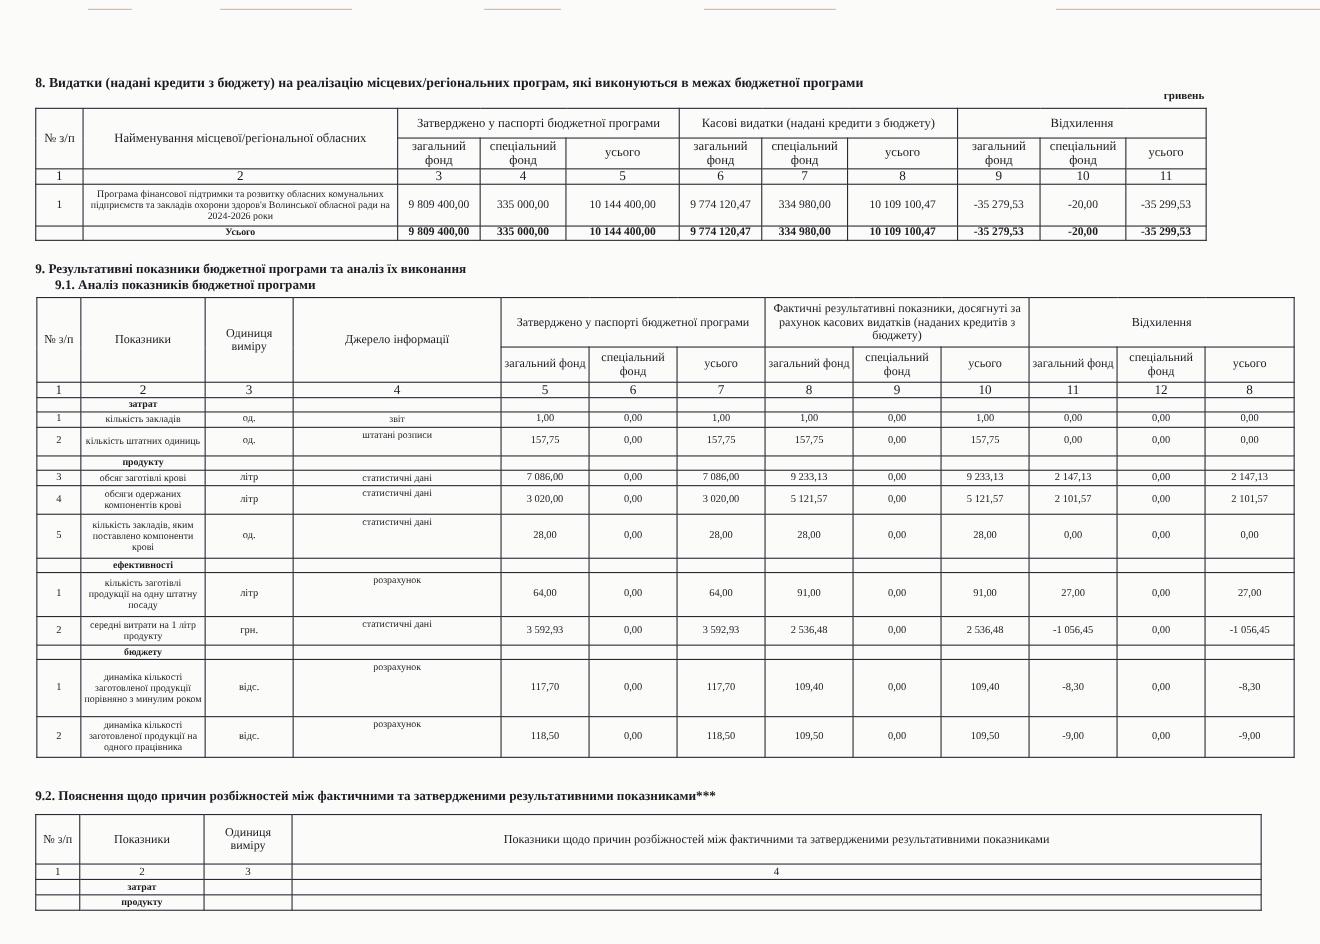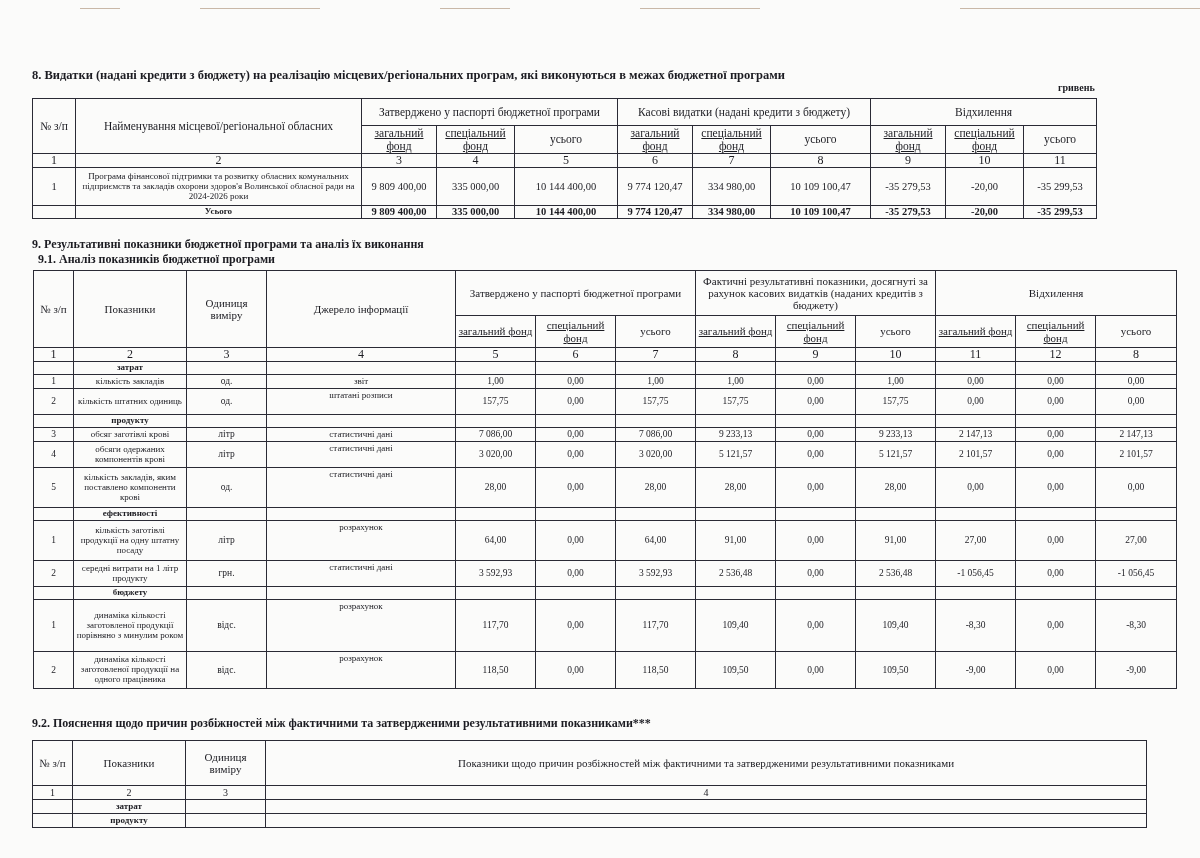--- a/index.html
+++ b/index.html
@@ -28,21 +28,21 @@
   .t91 th { font-size: 11px; }
   .t91 td { font-size: 9.5px; }
   .t91 .lbl { font-size: 9px; font-weight: normal; }
   .t91 .idx td { font-size: 12px; }
   .t91 .sec td { height: 12px; }
   .t91 .sec .lbl { font-size: 9px; font-weight: bold; }
   .t91 .src { vertical-align: top; padding-top: 2px; font-size: 9px; margin-top: 31px; }
   .t92 th { font-size: 11px; }
   .t92 td { font-size: 10px; }
   .t92 .lbl { font-size: 9px; font-weight: bold; }
-  .sub { text-decoration: underline; text-decoration-thickness: 1px; }
+  .sub { text-decoration-thickness: 1px; }
 </style>
 </head>
 <body>
 
 <div class="scan-line" style="left:80px;width:40px"></div>
 <div class="scan-line" style="left:200px;width:120px"></div>
 <div class="scan-line" style="left:440px;width:70px"></div>
 <div class="scan-line" style="left:640px;width:120px"></div>
 <div class="scan-line" style="left:960px;width:240px"></div>
 
@@ -118,21 +118,21 @@
     <td class="num bold">334 980,00</td>
     <td class="num bold">10 109 100,47</td>
     <td class="num bold">-35 279,53</td>
     <td class="num bold">-20,00</td>
     <td class="num bold">-35 299,53</td>
   </tr>
 </tbody>
   </table>
 
 <div class="title" style="left:32px;top:237px;font-size:12px">9. Результативні показники бюджетної програми та аналіз їх виконання</div>
-<div class="title" style="left:38px;top:252px;font-size:12px">9.1. Аналіз показників бюджетної програми</div>
+<div class="title" style="left:50px;top:252px;font-size:12px">9.1. Аналіз показників бюджетної програми</div>
 
 <table class="t91" style="left:33px;top:270px;width:1113px">
   <colgroup>
     <col style="width:40px">
       <col style="width:113px">
       <col style="width:80px">
       <col style="width:189px">
     <col style="width:80px">
       <col style="width:80px">
       <col style="width:80px">

